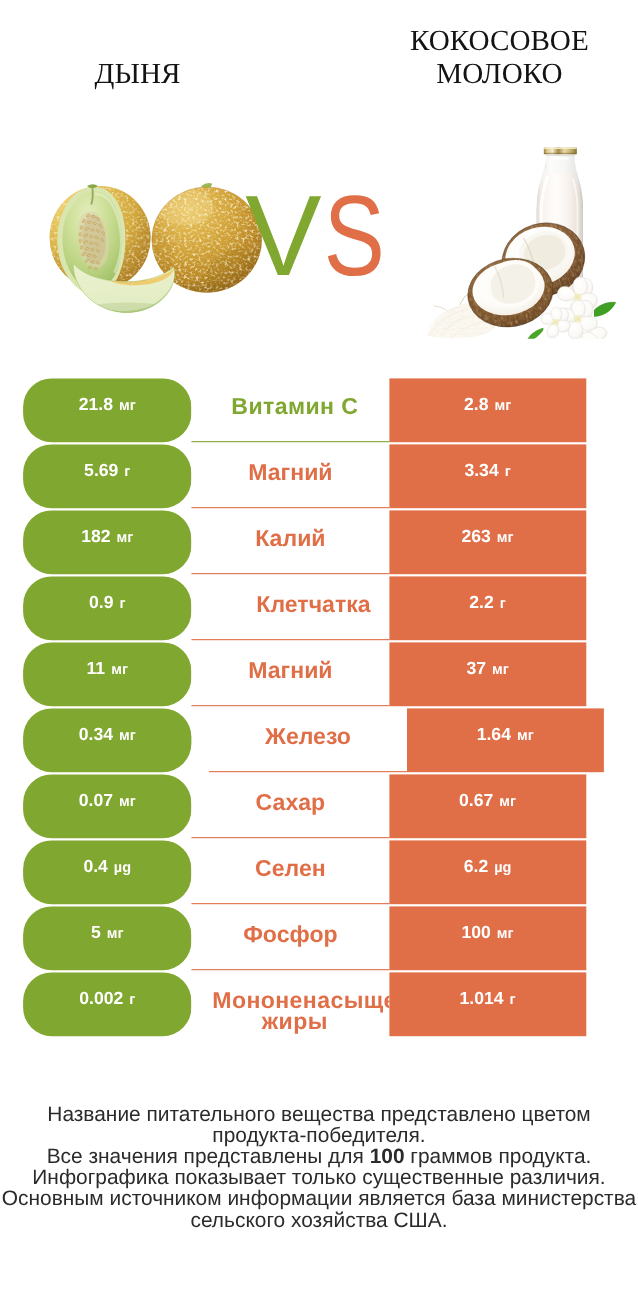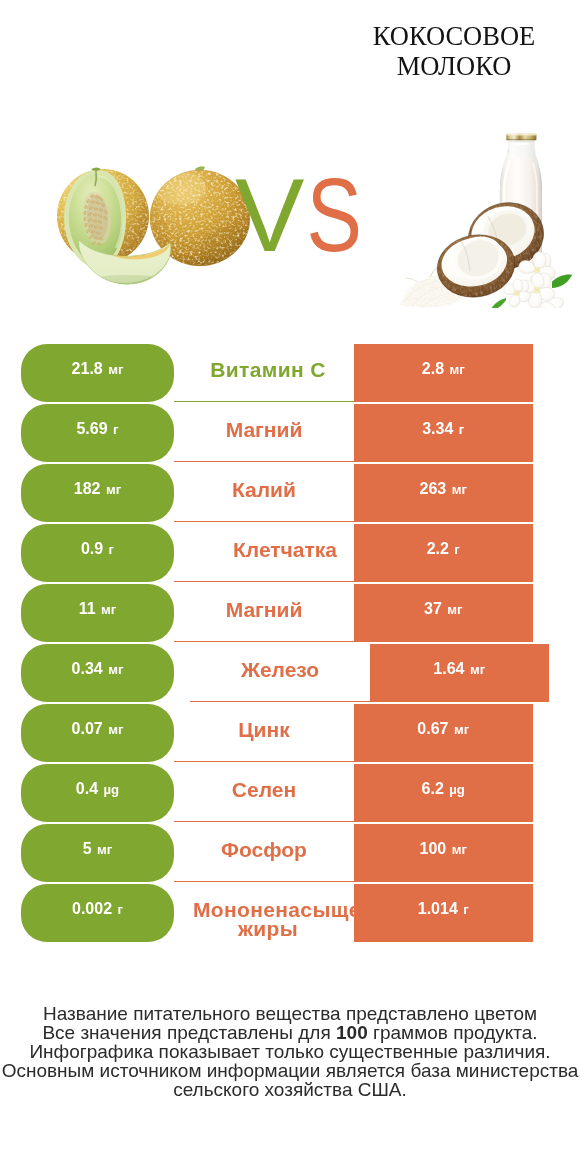--- a/index.html
+++ b/index.html
@@ -20,21 +20,21 @@
     position:absolute;text-align:center;
     font-size:26.5px;line-height:29.5px;color:#131313;
     letter-spacing:0;font-weight:400;
     text-transform:uppercase;
     font-family:Liberation Serif, serif;
   }
   .title-left{left:25px;width:200px;top:52px;}
   .title-right{left:368px;width:172px;top:22px;}
 
   
-  .hero{position:absolute;left:12px;top:0;width:515px;height:344px;}
+  .hero{position:absolute;left:0;top:0;width:515px;height:344px;}
   .pic{position:absolute;display:block;}
   .pic-melon{left:44px;top:166px;}
   .pic-coconut{left:386px;top:132px;}
   .vs{position:absolute;left:223px;top:163px;width:160px;height:120px;
       font-size:104px;line-height:104px;font-weight:400;letter-spacing:0;}
   .vs-v{color:#80a72f;}
   .vs-s{color:#e06f48;display:inline-block;transform:scaleX(0.80) translateX(3px);transform-origin:left center;}
 
   
   .table{position:absolute;left:21px;top:344px;width:537px;}
@@ -58,20 +58,21 @@
     letter-spacing:0;
   }
   .note b{font-weight:700;}
 </style>
 </head>
 <body>
 
 <div class="page">
 
   <div class="titles">
+    <div class="title title-left">Дыня</div>
     <div class="title title-right">Кокосовое молоко</div>
   </div>
 
   <div class="hero">
 
     <svg class="pic pic-melon" viewBox="0 0 196 122" width="196" height="122" aria-hidden="true">
       <defs>
         <radialGradient id="mWholeG" cx="34%" cy="22%" r="80%">
           <stop offset="0%" stop-color="#e8c35e"></stop>
           <stop offset="26%" stop-color="#ddb249"></stop>
@@ -493,21 +494,21 @@
         </div>
         <div class="cell cell-right">
           <span class="val">1.64 <span class="u">мг</span></span>
         </div>
       </div>
       <div class="row">
         <div class="cell cell-left">
           <span class="val">0.07 <span class="u">мг</span></span>
         </div>
         <div class="cell cell-mid" style="border-bottom: 1px solid rgb(224, 111, 72);">
-          <span class="lbl" style="color:#e06f48">Цинк</span>
+          <span class="lbl" style="color:#e06f48">Сахар</span>
         </div>
         <div class="cell cell-right">
           <span class="val">0.67 <span class="u">мг</span></span>
         </div>
       </div>
       <div class="row">
         <div class="cell cell-left">
           <span class="val">0.4 <span class="u">µg</span></span>
         </div>
         <div class="cell cell-mid" style="border-bottom: 1px solid rgb(224, 111, 72);">
@@ -536,19 +537,20 @@
           <span class="lbl lbl-wrap" style="color:#e06f48">Мононенасыщенные жиры</span>
         </div>
         <div class="cell cell-right">
           <span class="val">1.014 <span class="u">г</span></span>
         </div>
       </div>
     </div>
 
   <div class="note">
       <div>Название питательного вещества представлено цветом</div>
+      <div>продукта-победителя.</div>
       <div>Все значения представлены для <b>100</b> граммов продукта.</div>
       <div>Инфографика показывает только существенные различия.</div>
       <div>Основным источником информации является база министерства</div>
       <div>сельского хозяйства США.</div>
     </div>
 
 </div>
 
 </body></html>

